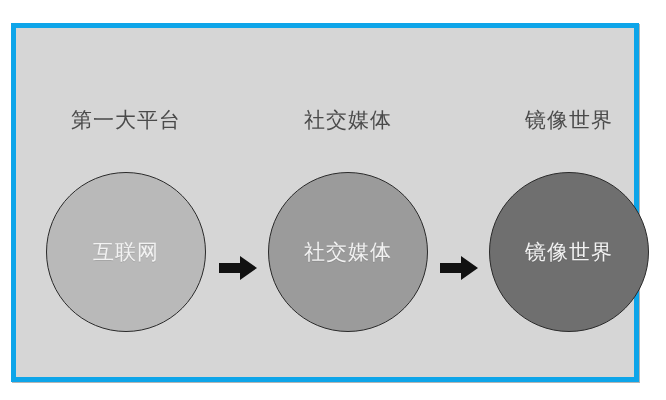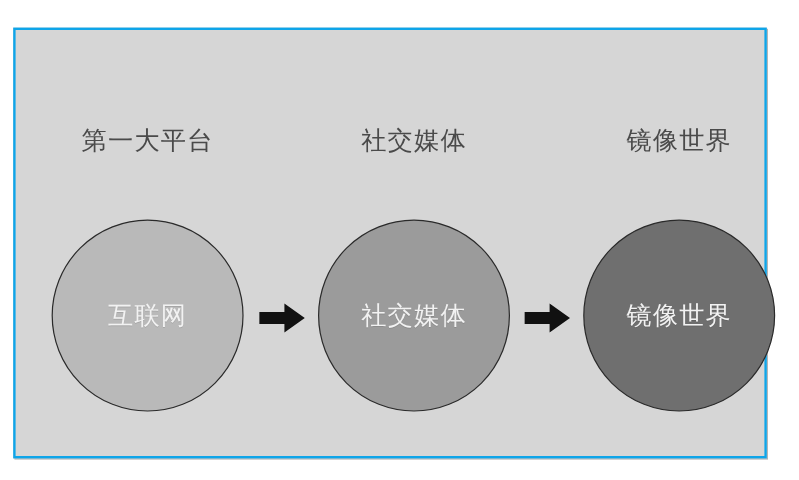--- a/index.html
+++ b/index.html
@@ -22,21 +22,21 @@
   }
 
   
   #panel {
     position: absolute;
     left: 11px;
     top: 23px;
     width: 628px;
     height: 359px;
     background: #d6d6d6;
-    border: 2px solid #0ea5e9;
+    border: 5px solid #0ea5e9;
     box-sizing: border-box;
     box-shadow: 1px 1px 0 rgba(120,120,120,0.55);
   }
 
   
   .col-label {
     position: absolute;
     top: 78px;
     width: 200px;
     text-align: center;
@@ -47,21 +47,21 @@
     white-space: nowrap;
     font-family: "Liberation Serif", "DejaVu Serif", serif;
   }
   #label-1 { left: 10px; }
   #label-2 { left: 232px; }
   #label-3 { left: 453px; }
 
   
   .node-circle {
     position: absolute;
-    top: 158px;
+    top: 144px;
     width: 160px;
     height: 160px;
     border-radius: 50%;
     border: 1.6px solid #2a2a2a;
     box-sizing: border-box;
     display: flex;
     align-items: center;
     justify-content: center;
   }
   #circle-1 { left: 30px;  background: #b9b9b9; }

